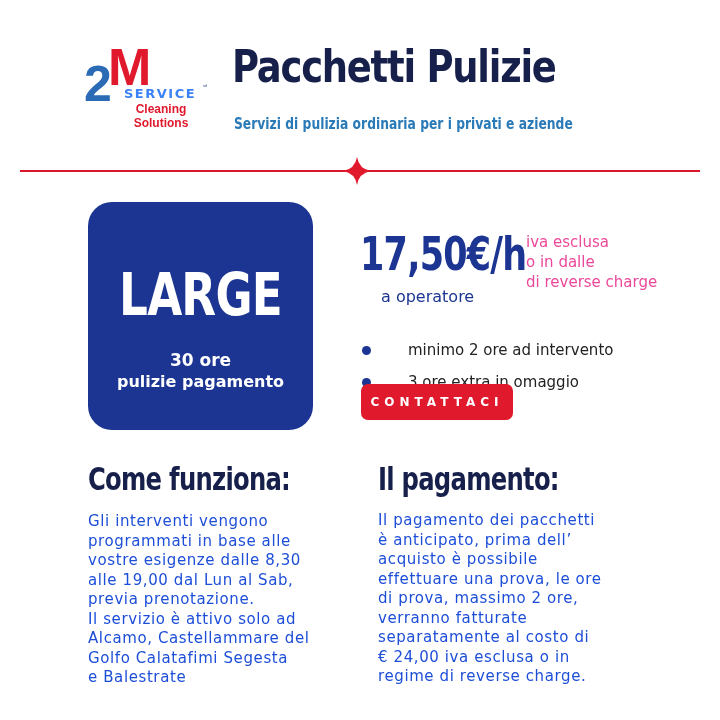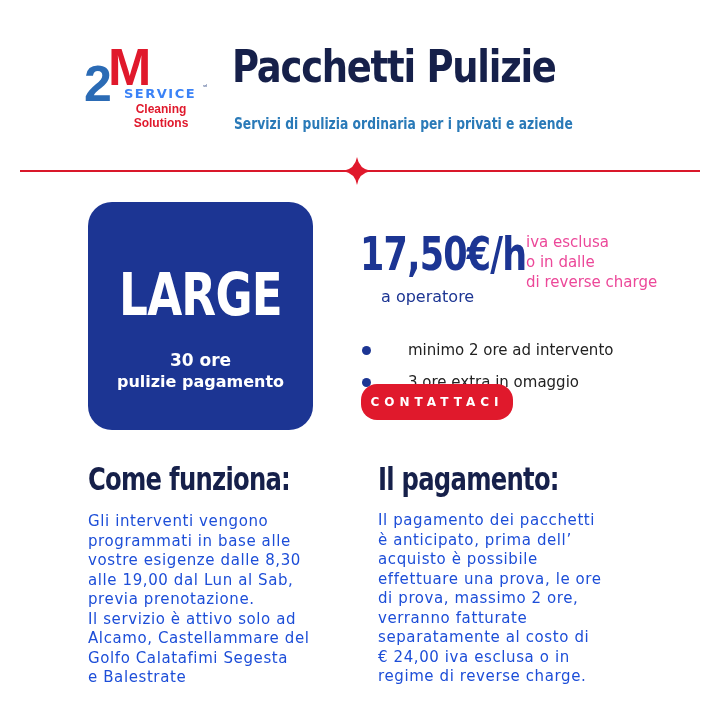--- a/index.html
+++ b/index.html
@@ -88,21 +88,21 @@
       position: relative; height: 32px; display: flex; align-items: center;
       font-family: "DejaVu Sans", sans-serif; font-size: 15px; color: #222; white-space: nowrap;
     }
     .bullet-dot {
       width: 9px; height: 9px; border-radius: 50%; background: #1c3593; margin-right: 37px;
     }
 
     
     .cta {
       left: 361px; top: 384px; width: 152px; height: 36px; background: #e0192c;
-      border-radius: 16px; color: #fff; border: none; padding: 0; cursor: pointer;
+      border-radius: 7px; color: #fff; border: none; padding: 0; cursor: pointer;
       font-family: "DejaVu Sans", sans-serif; font-weight: 700; font-size: 12px;
       letter-spacing: 5px; display: flex; align-items: center; justify-content: center;
     }
 
     
     .sec-title {
       font-family: "DejaVu Sans", sans-serif; font-weight: 700; font-size: 32px;
       line-height: 40px; color: #16204a; white-space: nowrap; letter-spacing: -1px;
       transform: scaleX(0.76); transform-origin: left top;
     }

